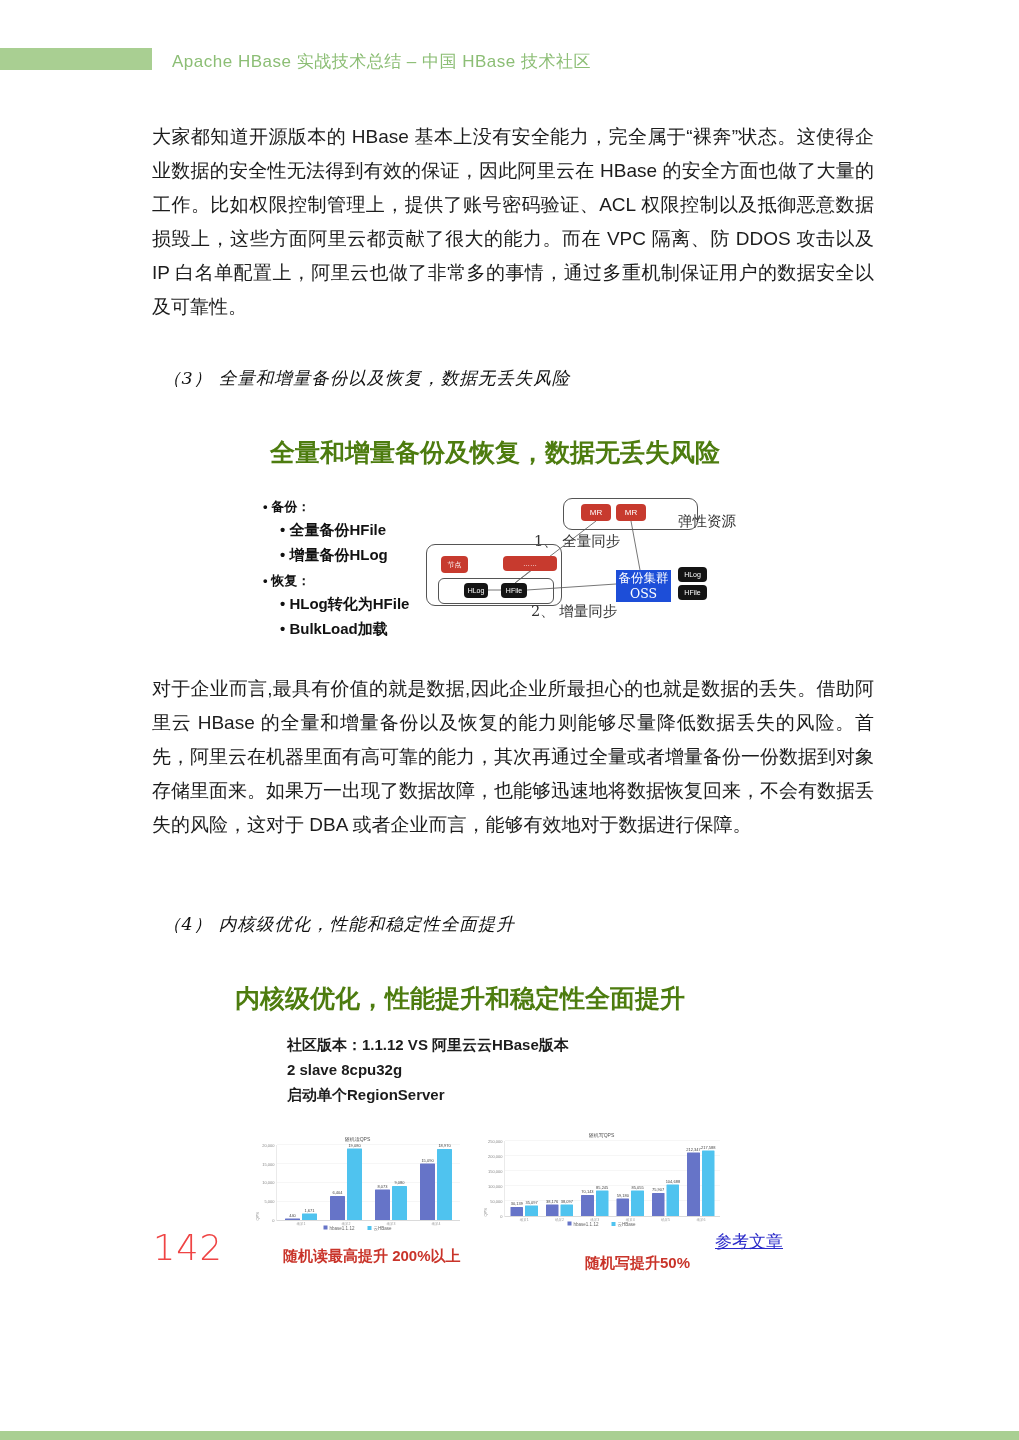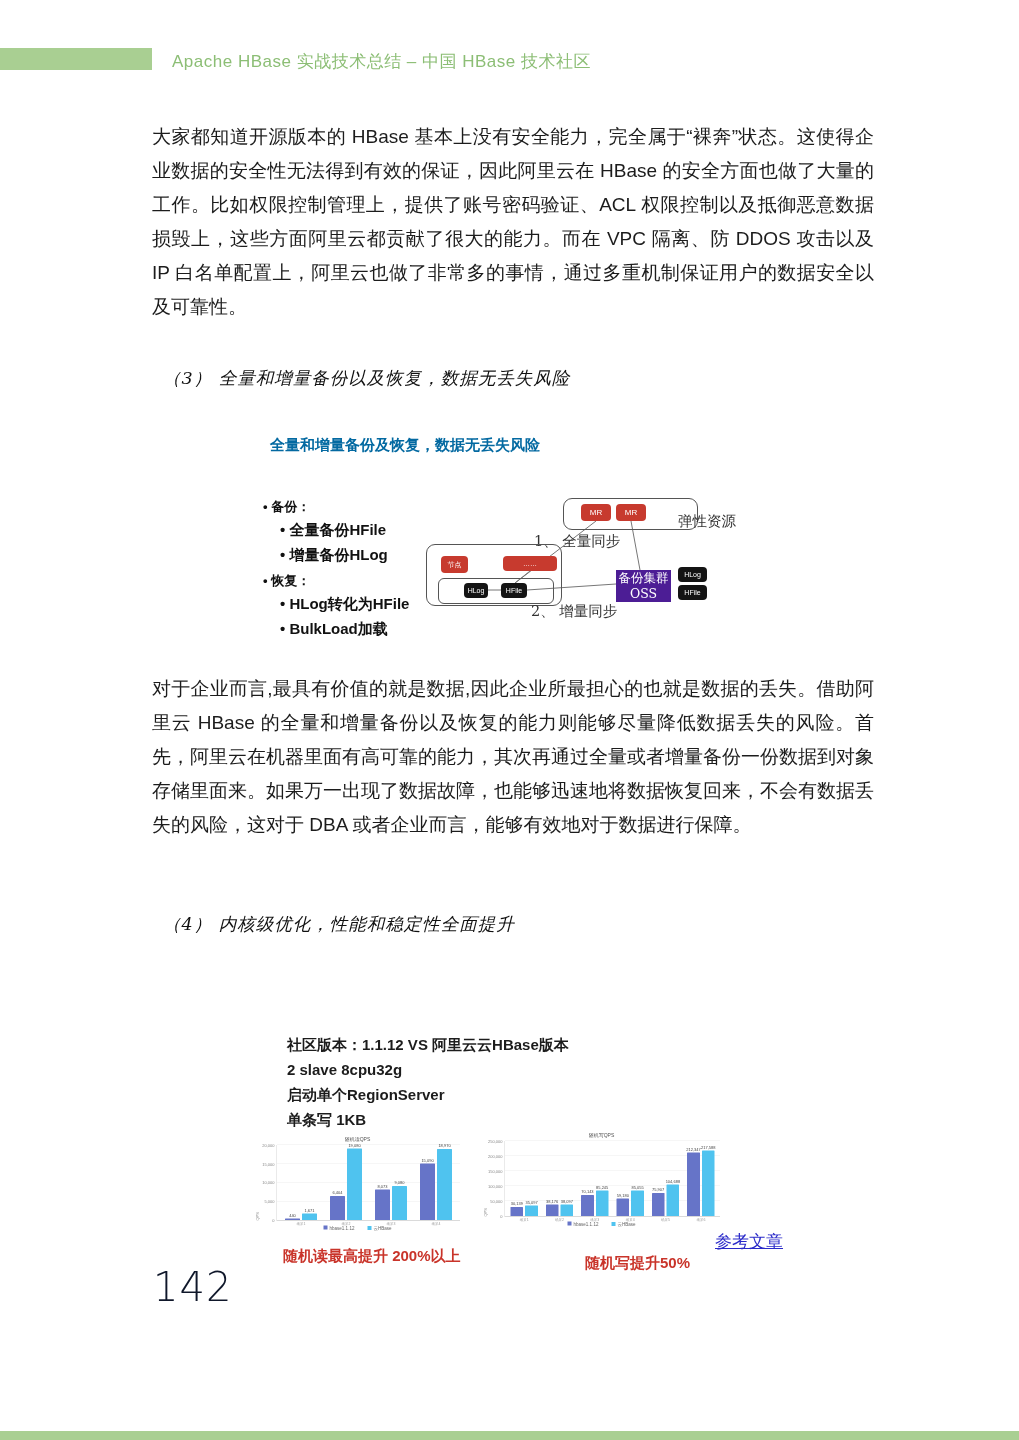--- a/index.html
+++ b/index.html
@@ -15,35 +15,35 @@
   #p1{top:120px;}
   #p2{top:672px;}
 
   
   .sec-heading{position:absolute;left:163px;font-size:17.5px;font-weight:normal;font-style:italic;
     font-family:"DejaVu Serif", serif;color:#111;letter-spacing:1px;}
   #h3{top:366px;}
   #h4{top:912px;}
 
   
-  .fig-title{position:absolute;font-size:15px;font-weight:bold;color:#0369a1;}
+  .fig-title{position:absolute;font-size:25px;font-weight:bold;color:#4d7c0f;}
   #fig1-title{left:270px;top:436px;}
   #fig2-title{left:235px;top:982px;}
 
   
   .diagram{position:absolute;left:258px;top:488px;width:500px;height:165px;font-family:"Liberation Sans",sans-serif;}
   .bul{position:absolute;color:#111;white-space:nowrap;}
   .bul::before{content:"•  ";}
   .bul.l1{font-size:13px;font-weight:bold;left:5px;}
   .bul.l2{font-size:15px;font-weight:bold;left:22px;}
   .dbox{position:absolute;box-sizing:border-box;}
   .rounded-frame{border:1.4px solid #555;border-radius:9px;background:transparent;}
   .red-box{background:#C73A2E;color:#fff;border-radius:4px;display:flex;align-items:center;justify-content:center;font-size:8px;}
   .black-box{background:#141414;color:#fff;border-radius:4px;display:flex;align-items:center;justify-content:center;font-size:8px;}
-  .blue-box{background:#4c1d95;color:#fff;display:flex;align-items:center;justify-content:center;
+  .blue-box{background:#1d4ed8;color:#fff;display:flex;align-items:center;justify-content:center;
     font-size:12.5px;text-align:center;line-height:1.25;font-family:"DejaVu Serif",serif;}
   .diag-label{position:absolute;font-size:14.5px;color:#333;font-family:"DejaVu Serif",serif;white-space:nowrap;text-align:center;}
   .diagram svg{position:absolute;left:0;top:0;pointer-events:none;}
 
   
   .info-block{position:absolute;left:287px;top:1032px;font-size:15px;font-weight:600;color:#1c1c1c;line-height:25px;}
 
   
   .chart{position:absolute;transform:scale(0.5);transform-origin:0 0;}
   #chart-0{left:255px;top:1136px;width:410px;}
@@ -66,21 +66,21 @@
   .c-leg-item i{display:inline-block;width:8px;height:8px;margin-right:4px;}
 
   
   .caption{position:absolute;color:#C9342A;font-size:15px;font-weight:600;white-space:nowrap;}
   #cap-left{left:283px;top:1247px;}
   #cap-right{left:585px;top:1242px;margin-top:12px;}
   .ref-link{position:absolute;left:715px;top:1230px;font-size:17px;color:#2A2AC9;text-decoration:underline;
     font-family:"DejaVu Serif",serif;white-space:nowrap;cursor:pointer;}
 
   
-  .page-number{position:absolute;left:153px;top:1264px;font-size:40px;color:#0f172a;font-weight:300;
+  .page-number{position:absolute;left:153px;top:1228px;font-size:35px;color:#ef4444;font-weight:300;
     font-family:"DejaVu Sans",sans-serif;letter-spacing:1px;}
   .bottom-bar{position:absolute;left:0;bottom:0;width:100%;height:9px;background:#A9CF92;}
 </style>
 </head>
 <body>
 
 <div class="page">
 
   <div class="header-bar"></div>
   <div class="header-title">Apache HBase 实战技术总结  –  中国 HBase 技术社区</div>
@@ -126,26 +126,26 @@
 
     <div class="dbox blue-box" style="left:358px;top:82px;width:55px;height:32px;">备份集群OSS</div>
     <div class="dbox black-box" style="left:420px;top:79px;width:29px;height:15px;font-size:7px;">HLog</div>
     <div class="dbox black-box" style="left:420px;top:97px;width:29px;height:15px;font-size:7px;">HFile</div>
   </div>
 
   <div class="para" id="p2">对于企业而言,最具有价值的就是数据,因此企业所最担心的也就是数据的丢失。借助阿里云 HBase 的全量和增量备份以及恢复的能力则能够尽量降低数据丢失的风险。首先，阿里云在机器里面有高可靠的能力，其次再通过全量或者增量备份一份数据到对象存储里面来。如果万一出现了数据故障，也能够迅速地将数据恢复回来，不会有数据丢失的风险，这对于 DBA 或者企业而言，能够有效地对于数据进行保障。</div>
 
   <div class="sec-heading" id="h4">（4） 内核级优化，性能和稳定性全面提升</div>
 
+  <div class="fig-title" id="fig2-title">内核级优化，性能提升和稳定性全面提升</div>
 
   <div class="info-block">
     <div>社区版本：1.1.12  VS 阿里云云HBase版本</div>
     <div>2 slave 8cpu32g</div>
     <div>启动单个RegionServer</div>
-    <div>单条写 1KB</div>
   </div>
 
   <div class="chart" id="chart-0">
       <div class="c-title">随机读QPS</div>
       <div class="c-body">
         <div class="c-ylabel">QPS</div>
         <div class="c-yaxis">
           <span style="bottom: 0%;">0</span>
           <span style="bottom: 25%;">5,000</span>
           <span style="bottom: 50%;">10,000</span>

